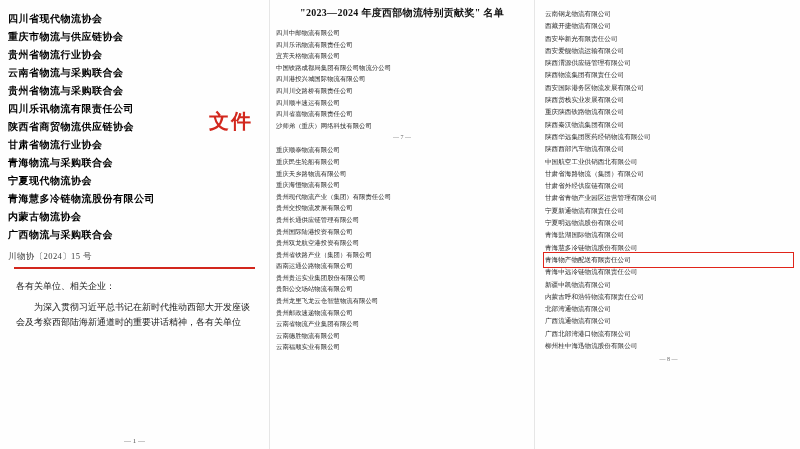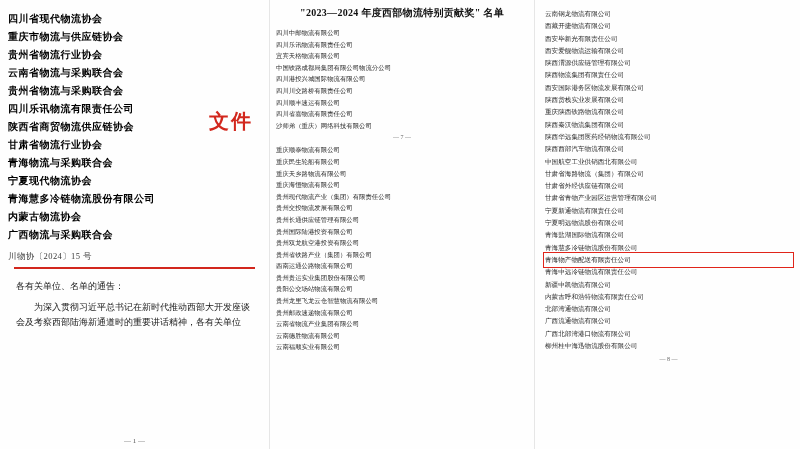--- a/index.html
+++ b/index.html
@@ -175,21 +175,21 @@
       <div class="assoc-line">广西物流与采购联合会</div>
     </div>
 
     <div class="wenjian">文件</div>
 
     <div class="doc-number">川物协〔2024〕15 号</div>
     <div class="red-rule"></div>
 
 
     <div class="doc-body">
-      <p>各有关单位、名单的通告：</p>
+      <p>各有关单位、相关企业：</p>
       <p class="indent">为深入贯彻习近平总书记在新时代推动西部大开发座谈会及考察西部陆海新通道时的重要讲话精神，各有关单位</p>
     </div>
 
     <div class="page-num">— 1 —</div>
   </div>
 
   <div class="doc-mid">
     <div class="mid-title">"2023—2024 年度西部物流特别贡献奖" 名单</div>
 
     <div class="name-cols">

